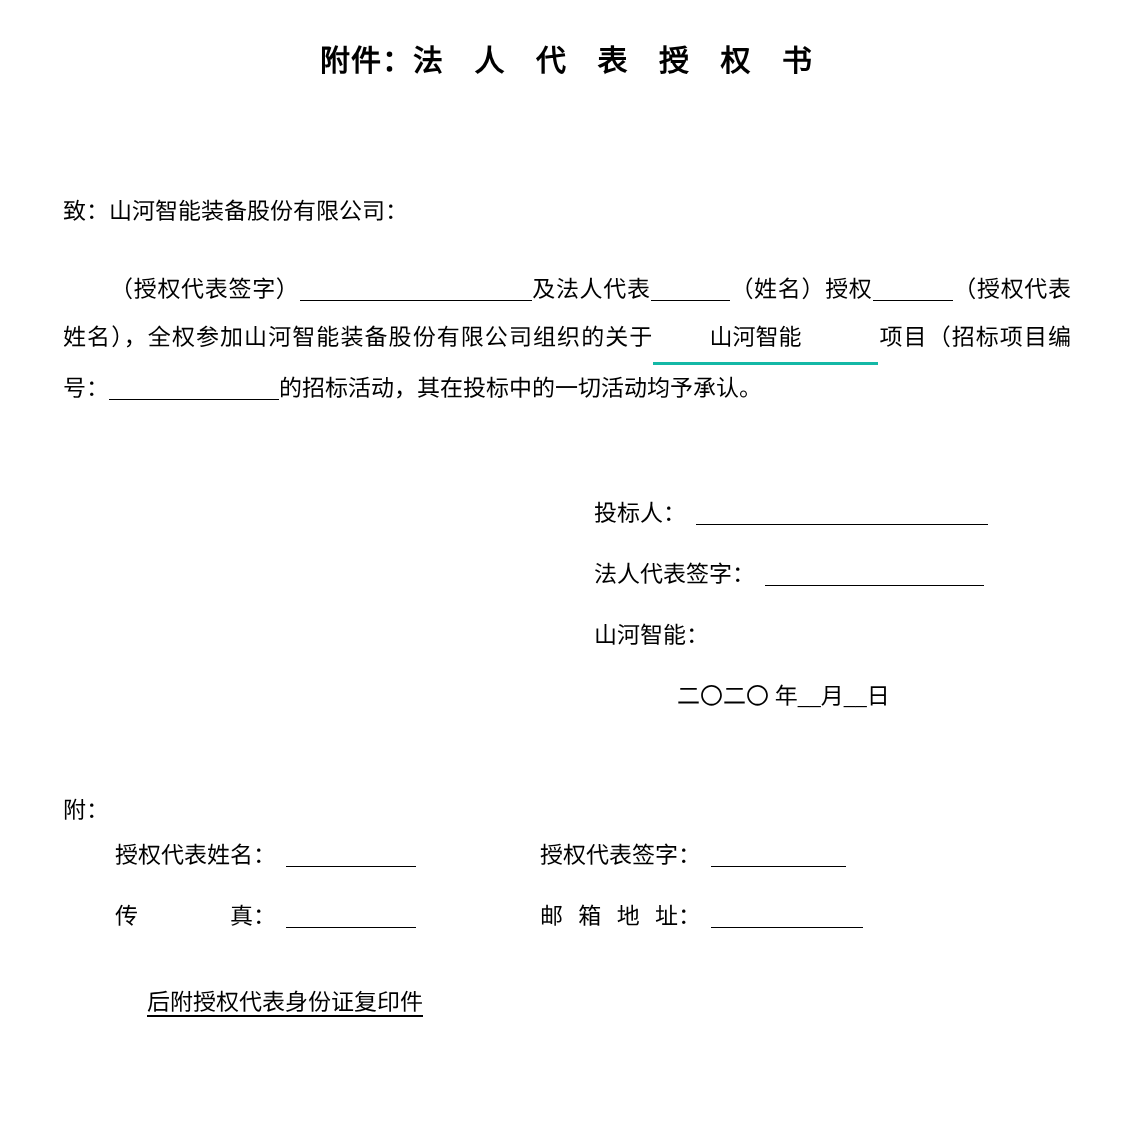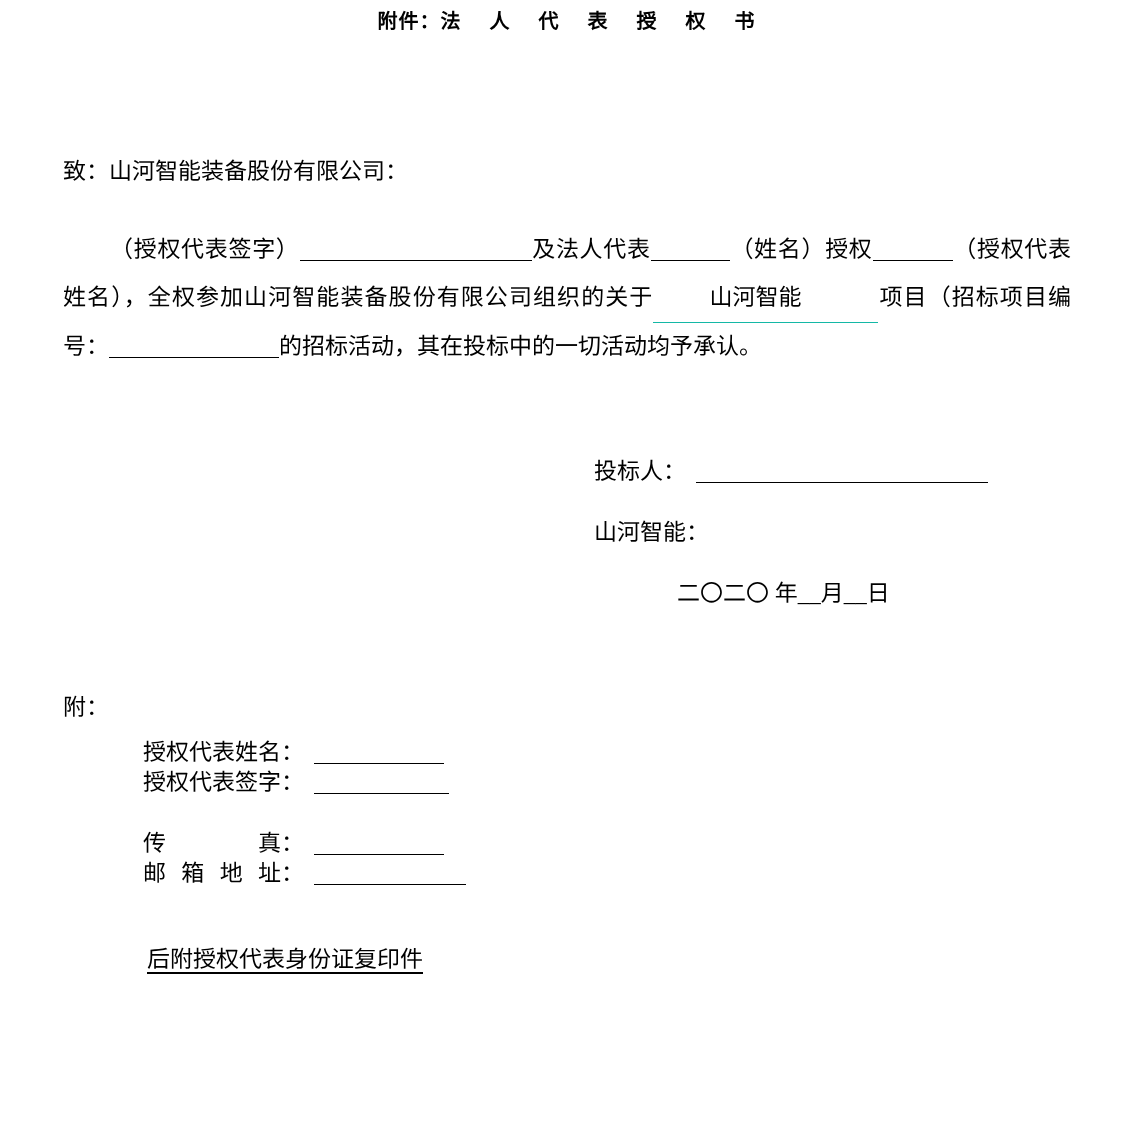--- a/index.html
+++ b/index.html
@@ -10,22 +10,23 @@
     margin: 0 auto;
     background: #ffffff;
     color: #000000;
     font-family: "Liberation Serif", "DejaVu Serif", serif;
     font-size: 23px;
     box-sizing: border-box;
     padding: 0 62px 0 63px;
     overflow: hidden;
   }
   .doc-title {
+    padding-top: 40px;
     text-align: center;
-    font-size: 20px;
+    font-size: 30px;
     font-weight: bold;
     word-spacing: 22px;
     letter-spacing: 1px;
     line-height: 42px;
   }
   .salutation {
     margin-top: 116px;
     line-height: 28px;
   }
   .body-paragraph {
@@ -36,21 +37,21 @@
     text-indent: 47px;
   }
   .blank {
     display: inline-block;
     height: 1em;
     border-bottom: 1px solid #000;
     margin-bottom: -4px;
   }
   .blank-filled {
     display: inline-block;
-    border-bottom: 1px solid #14b8a6;
+    border-bottom: 3px solid #14b8a6;
     padding-left: 9px;
     box-sizing: border-box;
   }
   .w-232 { width: 232px; }
   .w-79  { width: 79px; }
   .w-80  { width: 80px; }
   .w-225 { width: 225px; }
   .w-170 { width: 170px; }
   .w-292 { width: 292px; }
   .w-219 { width: 219px; }
@@ -68,25 +69,24 @@
   }
   .sig-row .blank { margin-left: 10px; }
   .date-row { margin-left: 83px; }
   .attachment-heading {
     margin-top: 84px;
     line-height: 30px;
     margin-bottom: 15px;
   }
   .field-row {
     display: flex;
-    margin-left: 80px;
+    margin-left: 52px;
     line-height: 30px;
     margin-bottom: 31px;
     white-space: nowrap;
-    flex-direction: column;
   }
   .field-cell { width: 425px; }
   .field-label {
     display: inline-block;
     width: 138px;
     text-align: justify;
     text-align-last: justify;
     vertical-align: bottom;
   }
   .field-cell .blank { margin-left: 10px; }
@@ -105,20 +105,23 @@
 
   <div class="doc-title">附件：法 人 代 表 授 权 书</div>
 
   <div class="salutation">致：山河智能装备股份有限公司：</div>
 
   <p class="body-paragraph"><span>（授权代表签字）</span><span class="blank w-232"></span><span>及法人代表</span><span class="blank w-79"></span><span>（姓名）授权</span><span class="blank w-80"></span><span>（授权代表姓名），全权参加山河智能装备股份有限公司组织的关于</span><span class="blank-filled w-225">山河智能</span><span>项目（招标项目编号：</span><span class="blank w-170"></span><span>的招标活动，其在投标中的一切活动均予承认。</span></p>
 
   <div class="signature-block">
     <div class="sig-row">
       <span>投标人：</span><span class="blank w-292"></span>
+    </div>
+    <div class="sig-row">
+      <span>法人代表签字：</span><span class="blank w-219"></span>
     </div>
     <div class="sig-row">
       <span>山河智能：</span>
     </div>
     <div class="sig-row date-row">
       <span>二〇二〇 年__月__日</span>
     </div>
   </div>
 
   <div class="attachment-heading">附：</div>

